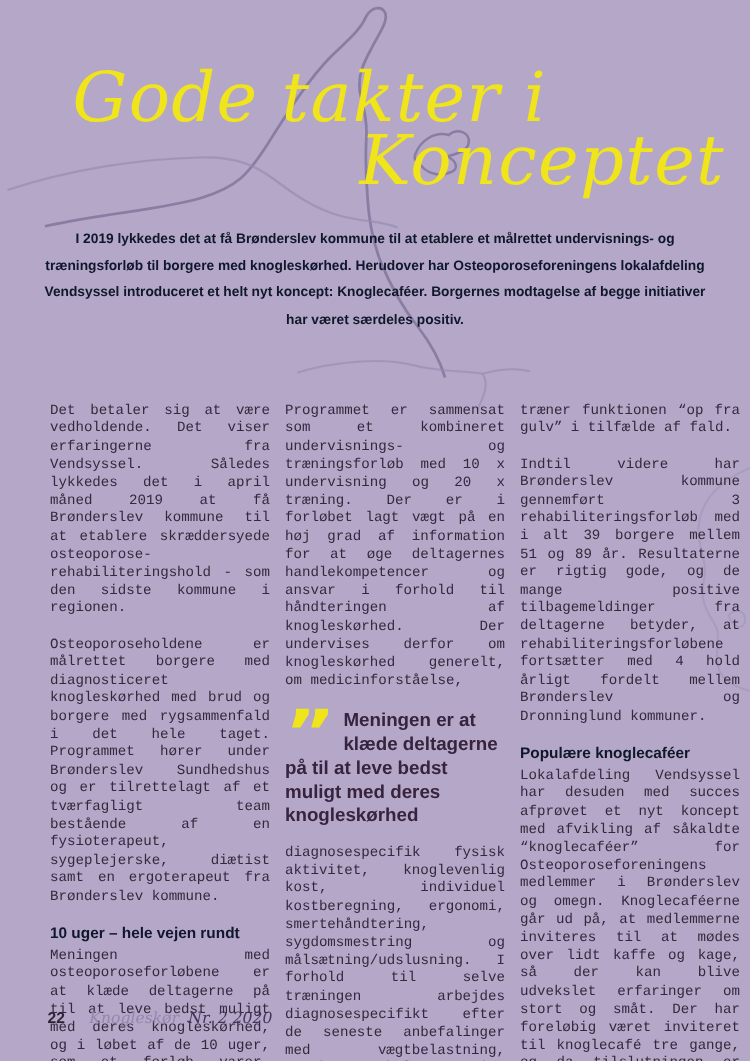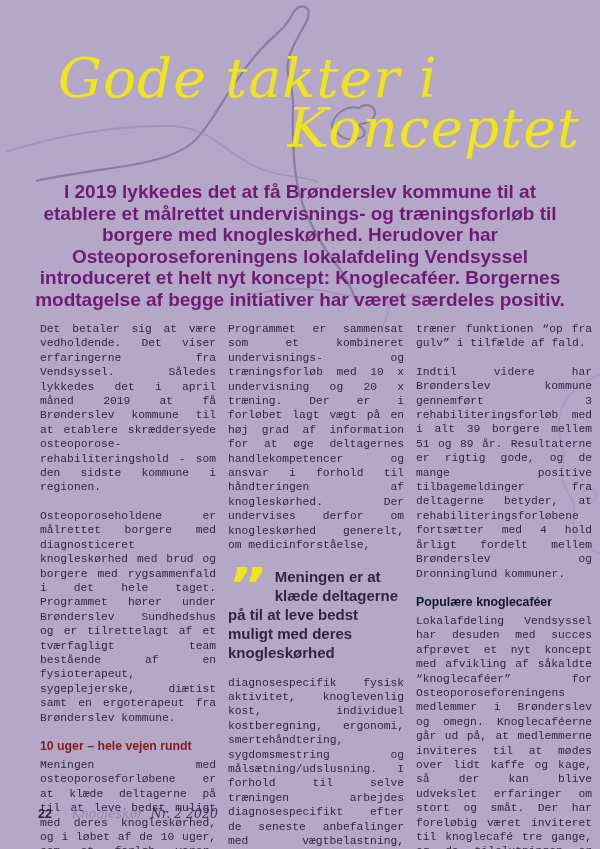--- a/index.html
+++ b/index.html
@@ -22,40 +22,40 @@
     letter-spacing:1px;
     white-space:nowrap;
   }
   .title-line.l1 { left:58px; top:46px; }
   .title-line.l2 { right:20px; top:96px; }
 
   .intro {
     position:absolute; top:181px; left:30px; width:540px;
     text-align:center;
     font-weight:bold;
-    font-size:19px; line-height:21.5px;
-    color:#701a75;
+    font-size:11px; line-height:21.5px;
+    color:#0f172a;
   }
 
   .columns {
     position:absolute; top:318px; left:40px; width:552px;
     display:flex; gap:12px;
   }
   .col {
     flex:1; min-width:0;
     font-size:11.3px; line-height:14.4px;
     text-align:justify;
     color:#33283c;
   }
   .col p { margin:4px 0 14px 0;font-family:Liberation Mono, monospace; }
   .section-heading {
     font-weight:bold; font-size:12.3px; line-height:15px;
     margin:0 0 2px 0; text-align:left;
   }
-  .section-heading.yellow { color:#7f1d1d; }
+  .section-heading.yellow { color:#0f172a; }
   .section-heading.orange { color:#0f172a; }
 
   .pullquote { margin:8px 0 14px 0; overflow:hidden; }
   .quote-mark-icon {
     float:left;
     font-family:"DejaVu Sans", sans-serif;
     font-weight:bold;
     font-size:62px; line-height:36px;
     height:32px; 
     color:#f0e41a;

